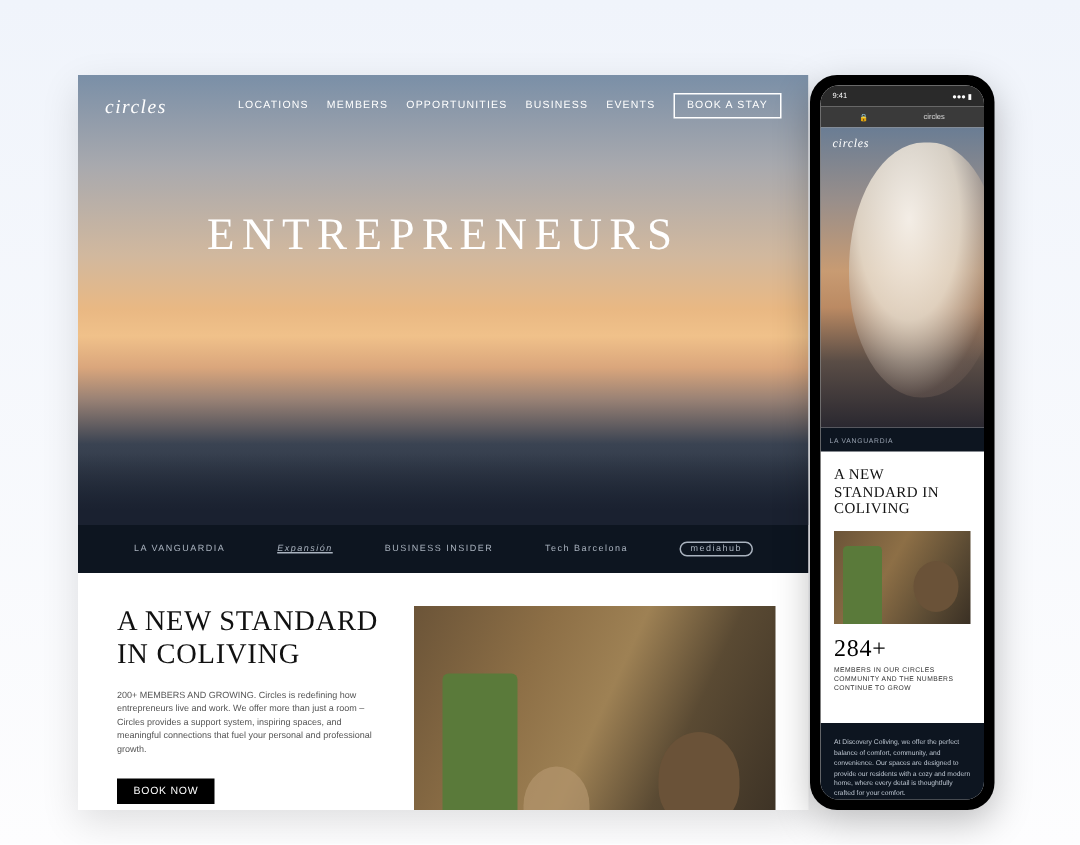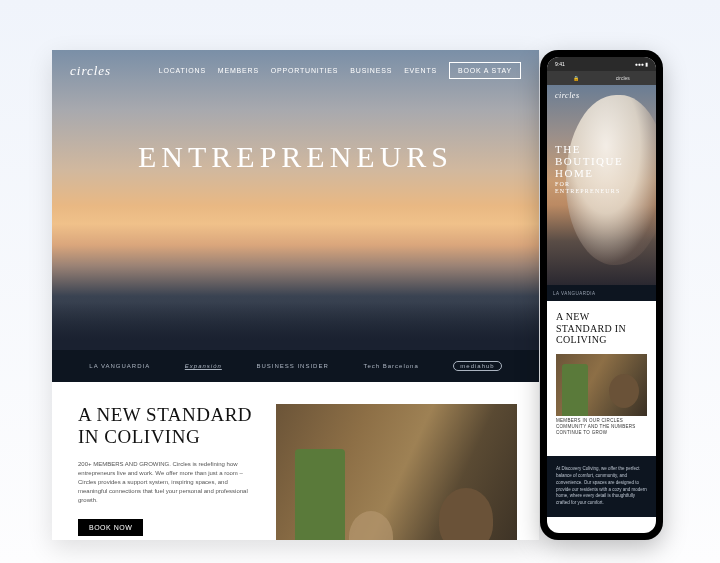--- a/index.html
+++ b/index.html
@@ -100,32 +100,26 @@
     <div class="mstatus">
       <span>9:41</span>
       <span>●●● ▮</span>
     </div>
     <div class="murl">
       <span>🔒</span>
       <span>circles</span>
     </div>
     <div class="mhero">
       <div class="mlogo">circles</div>
-      <div class="mherotext">
-        <div class="l1">THE</div>
-        <div class="l2">BOUTIQUE</div>
-        <div class="l3">HOME</div>
-        <div class="l4">FOR</div>
-        <div class="l5">ENTREPRENEURS</div>
-      </div>
     </div>
     <div class="mpress">LA VANGUARDIA</div>
     <div class="msec">
       <h3>A NEW STANDARD IN COLIVING</h3>
       <div class="mimg"></div>
+      <div class="mstat">284+</div>
       <div class="mstatlbl">MEMBERS IN OUR CIRCLES COMMUNITY AND THE NUMBERS CONTINUE TO GROW</div>
     </div>
     <div class="mdark">
       <p>At Discovery Coliving, we offer the perfect balance of comfort, community, and convenience. Our spaces are designed to provide our residents with a cozy and modern home, where every detail is thoughtfully crafted for your comfort.</p>
 
     </div>
   </div>
 </div>
 
 </body></html>

